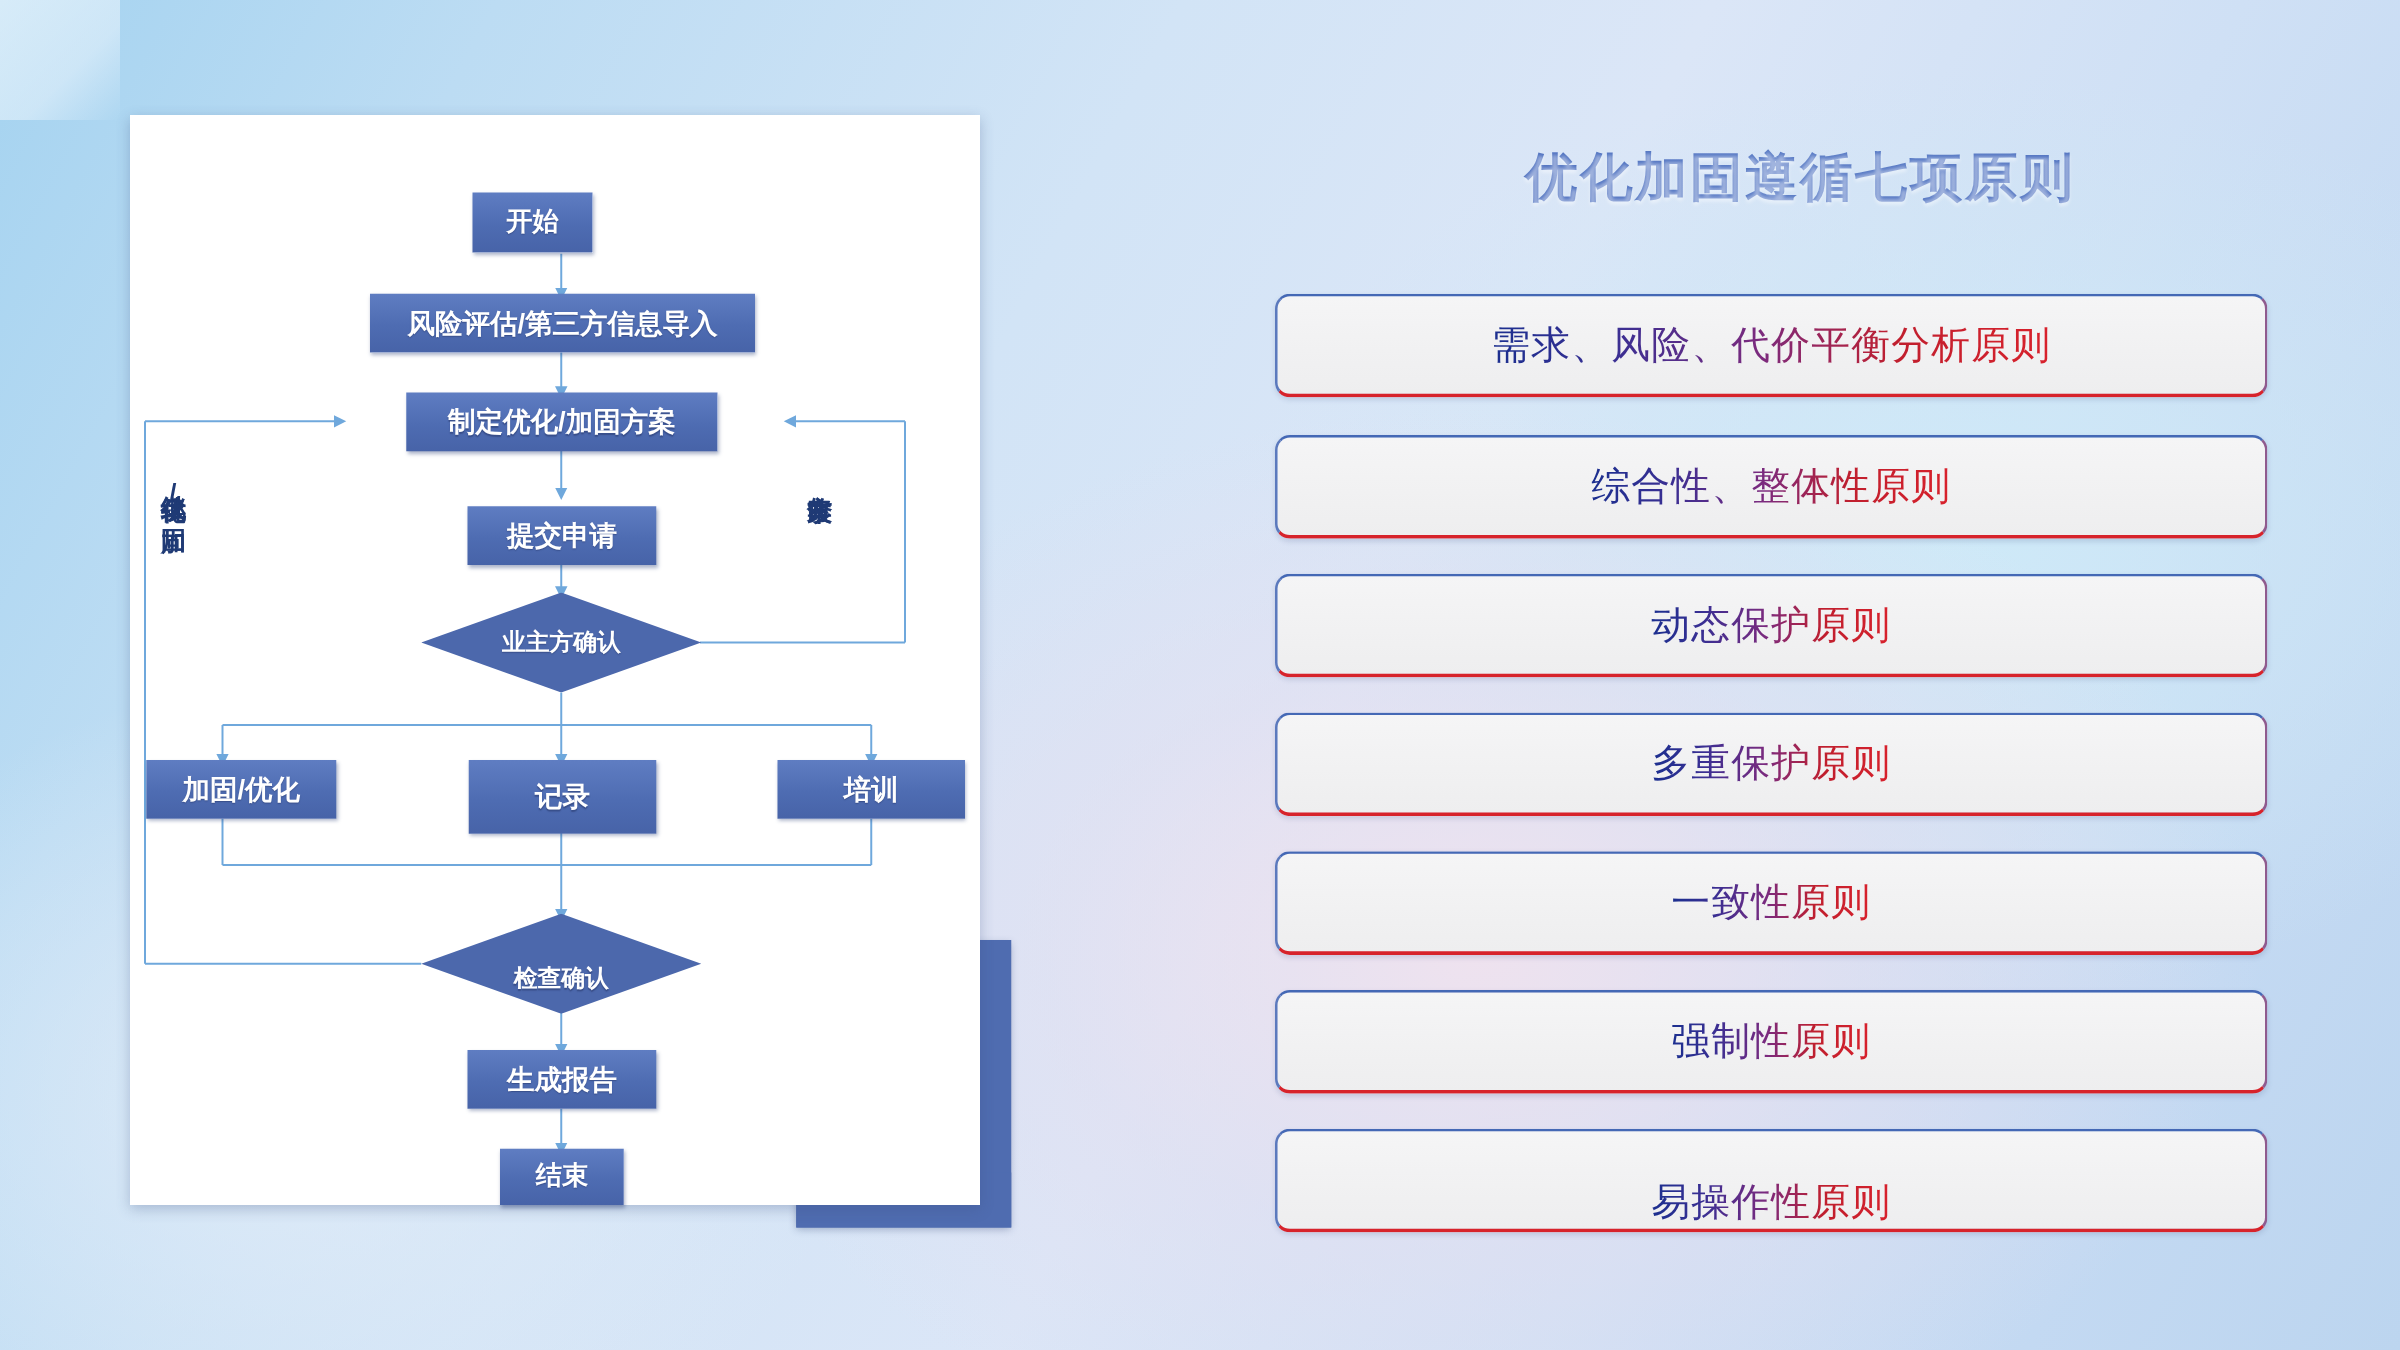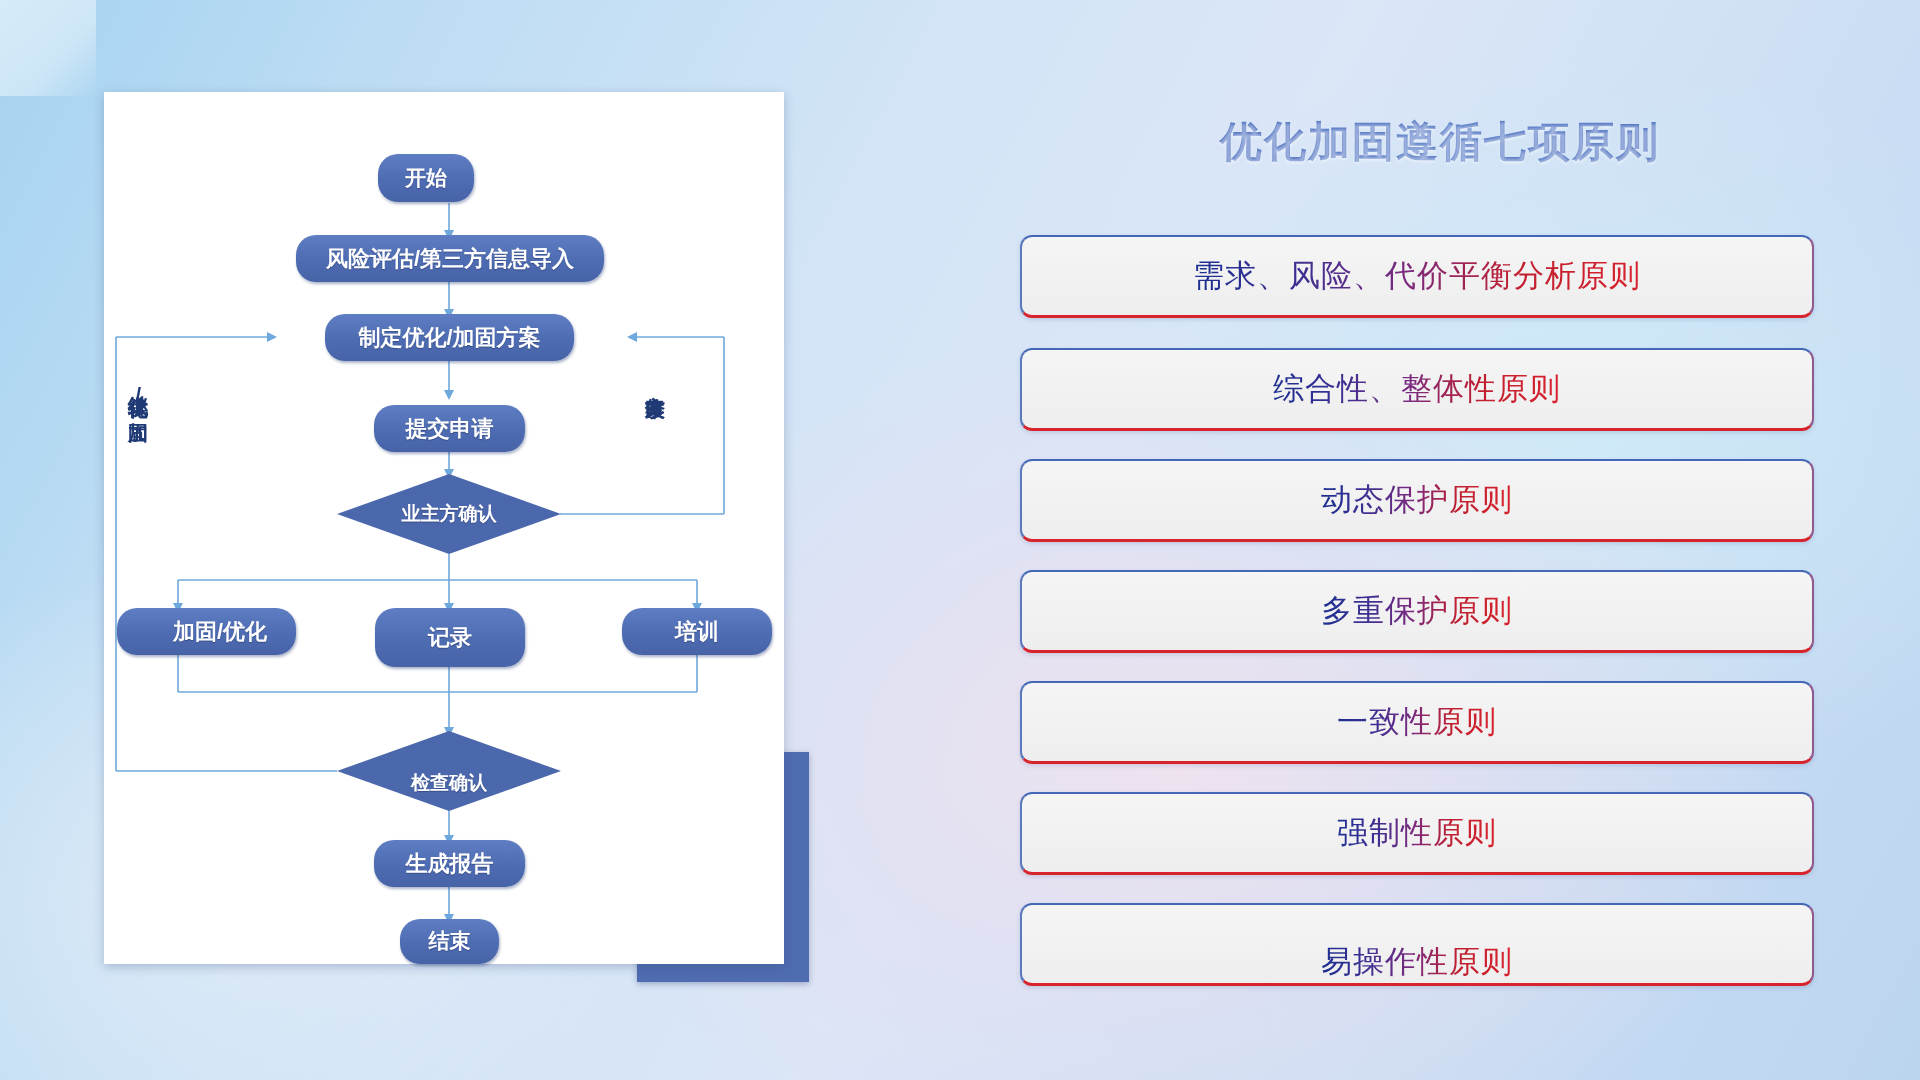--- a/index.html
+++ b/index.html
@@ -24,21 +24,21 @@
     background:#4f6cb0;z-index:2;box-shadow:0 2px 6px rgba(40,60,110,.35);}
   #card-shadow2{position:absolute;left:637px;top:938px;width:172px;height:44px;background:#4f6cb0;z-index:2;}
   #card{position:absolute;left:104px;top:92px;width:680px;height:872px;background:#ffffff;z-index:3;
     box-shadow:0 3px 10px rgba(60,80,130,.30);}
   
   #flow{position:absolute;left:104px;top:92px;width:680px;height:872px;z-index:4;}
   #flow svg{position:absolute;left:0;top:0;width:680px;height:872px;}
   .node{position:absolute;display:flex;align-items:center;justify-content:center;
     color:#ffffff;font-weight:bold;text-align:center;line-height:1.15;
     text-shadow:0 1px 1px rgba(30,45,90,.45);}
-  .rect{border-radius:20px;
+  .rect{border-radius:0;
     background:linear-gradient(180deg,#5f7dc2 0%,#4e6cb2 55%,#4763a8 100%);
     box-shadow:1px 2px 3px rgba(45,65,120,.40);}
   .diamond-wrap{position:absolute;}
   .diamond-label{position:absolute;display:flex;align-items:center;justify-content:center;
     color:#ffffff;font-weight:bold;text-shadow:0 1px 1px rgba(30,45,90,.45);}
   .vlabel{position:absolute;color:#1f3a75;font-weight:bold;
     writing-mode:vertical-rl;text-orientation:upright;letter-spacing:1px;line-height:1.02;}
   
   #right{position:absolute;left:1020px;top:92px;width:840px;height:920px;z-index:5;}
   #panel-title{position:absolute;left:0;top:22px;width:840px;text-align:center;
@@ -132,21 +132,21 @@
 
   <div class="diamond-wrap" style="left:233px;top:382px;width:224px;height:80px;">
     <svg viewBox="0 0 224 80" style="position:absolute;left:0;top:0;width:224px;height:80px;">
       <polygon points="112,0 224,40 112,80 0,40" fill="#4c68ac"></polygon>
     </svg>
     <div class="diamond-label" style="left:0;top:0;width:224px;height:80px;font-size:19px;">
       <span>业主方确认</span>
     </div>
   </div>
 
-  <div class="node rect" style="left:13px;top:516px;width:152px;height:47px;font-size:22px;padding-left:27px;">
+  <div class="node rect" style="left:13px;top:516px;width:152px;height:47px;font-size:22px;">
     <span>加固/优化</span>
   </div>
   <div class="node rect" style="left:271px;top:516px;width:150px;height:59px;font-size:22px;">
     <span>记录</span>
   </div>
   <div class="node rect" style="left:518px;top:516px;width:150px;height:47px;font-size:22px;">
     <span>培训</span>
   </div>
 
   <div class="diamond-wrap" style="left:233px;top:639px;width:224px;height:80px;">

